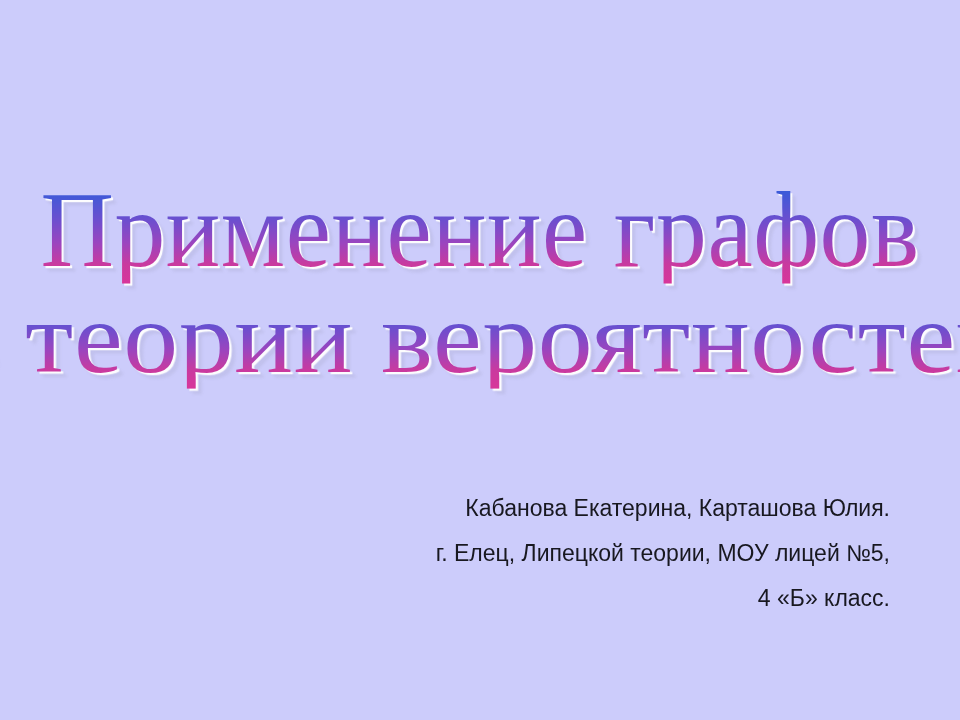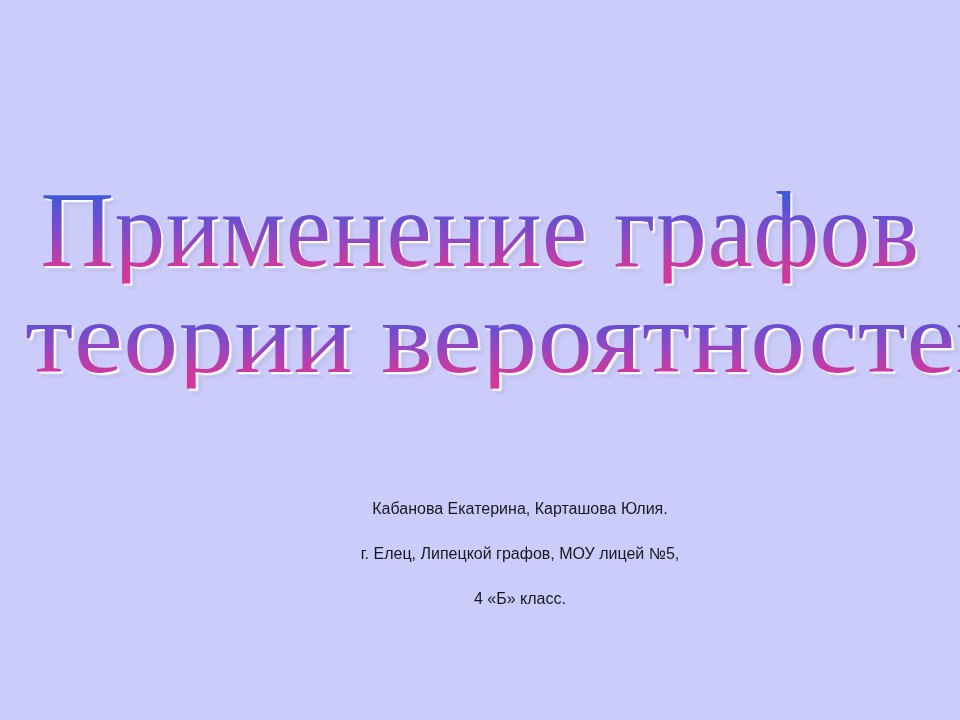--- a/index.html
+++ b/index.html
@@ -77,36 +77,37 @@
     position: absolute;
     left: 150px;
     top: 486px;
     width: 740px;
     text-align: center;
   }
 
   .subtitle-line {
     display: block;
     font-family: "Liberation Sans", sans-serif;
-    font-size: 16px;
+    font-size: 23px;
     font-weight: 400;
     color: #181820;
     line-height: 45px;
     white-space: nowrap;
+    text-align: right;
   }
 </style>
 </head>
 <body style="background: rgb(204, 204, 251);">
 
 <div id="slide" style="background: rgb(204, 204, 251);">
 
   <div class="wordart">
     <span class="wordart-line wordart-line-1">Применение графов</span>
     <span class="wordart-line wordart-line-2">в теории вероятностей</span>
   </div>
 
   <div class="subtitle-block">
     <span class="subtitle-line">Кабанова Екатерина, Карташова Юлия.</span>
-    <span class="subtitle-line">г. Елец, Липецкой графов, МОУ лицей №5,</span>
+    <span class="subtitle-line">г. Елец, Липецкой теории, МОУ лицей №5,</span>
     <span class="subtitle-line">4 «Б» класс.</span>
   </div>
 
 </div>
 
 </body></html>

